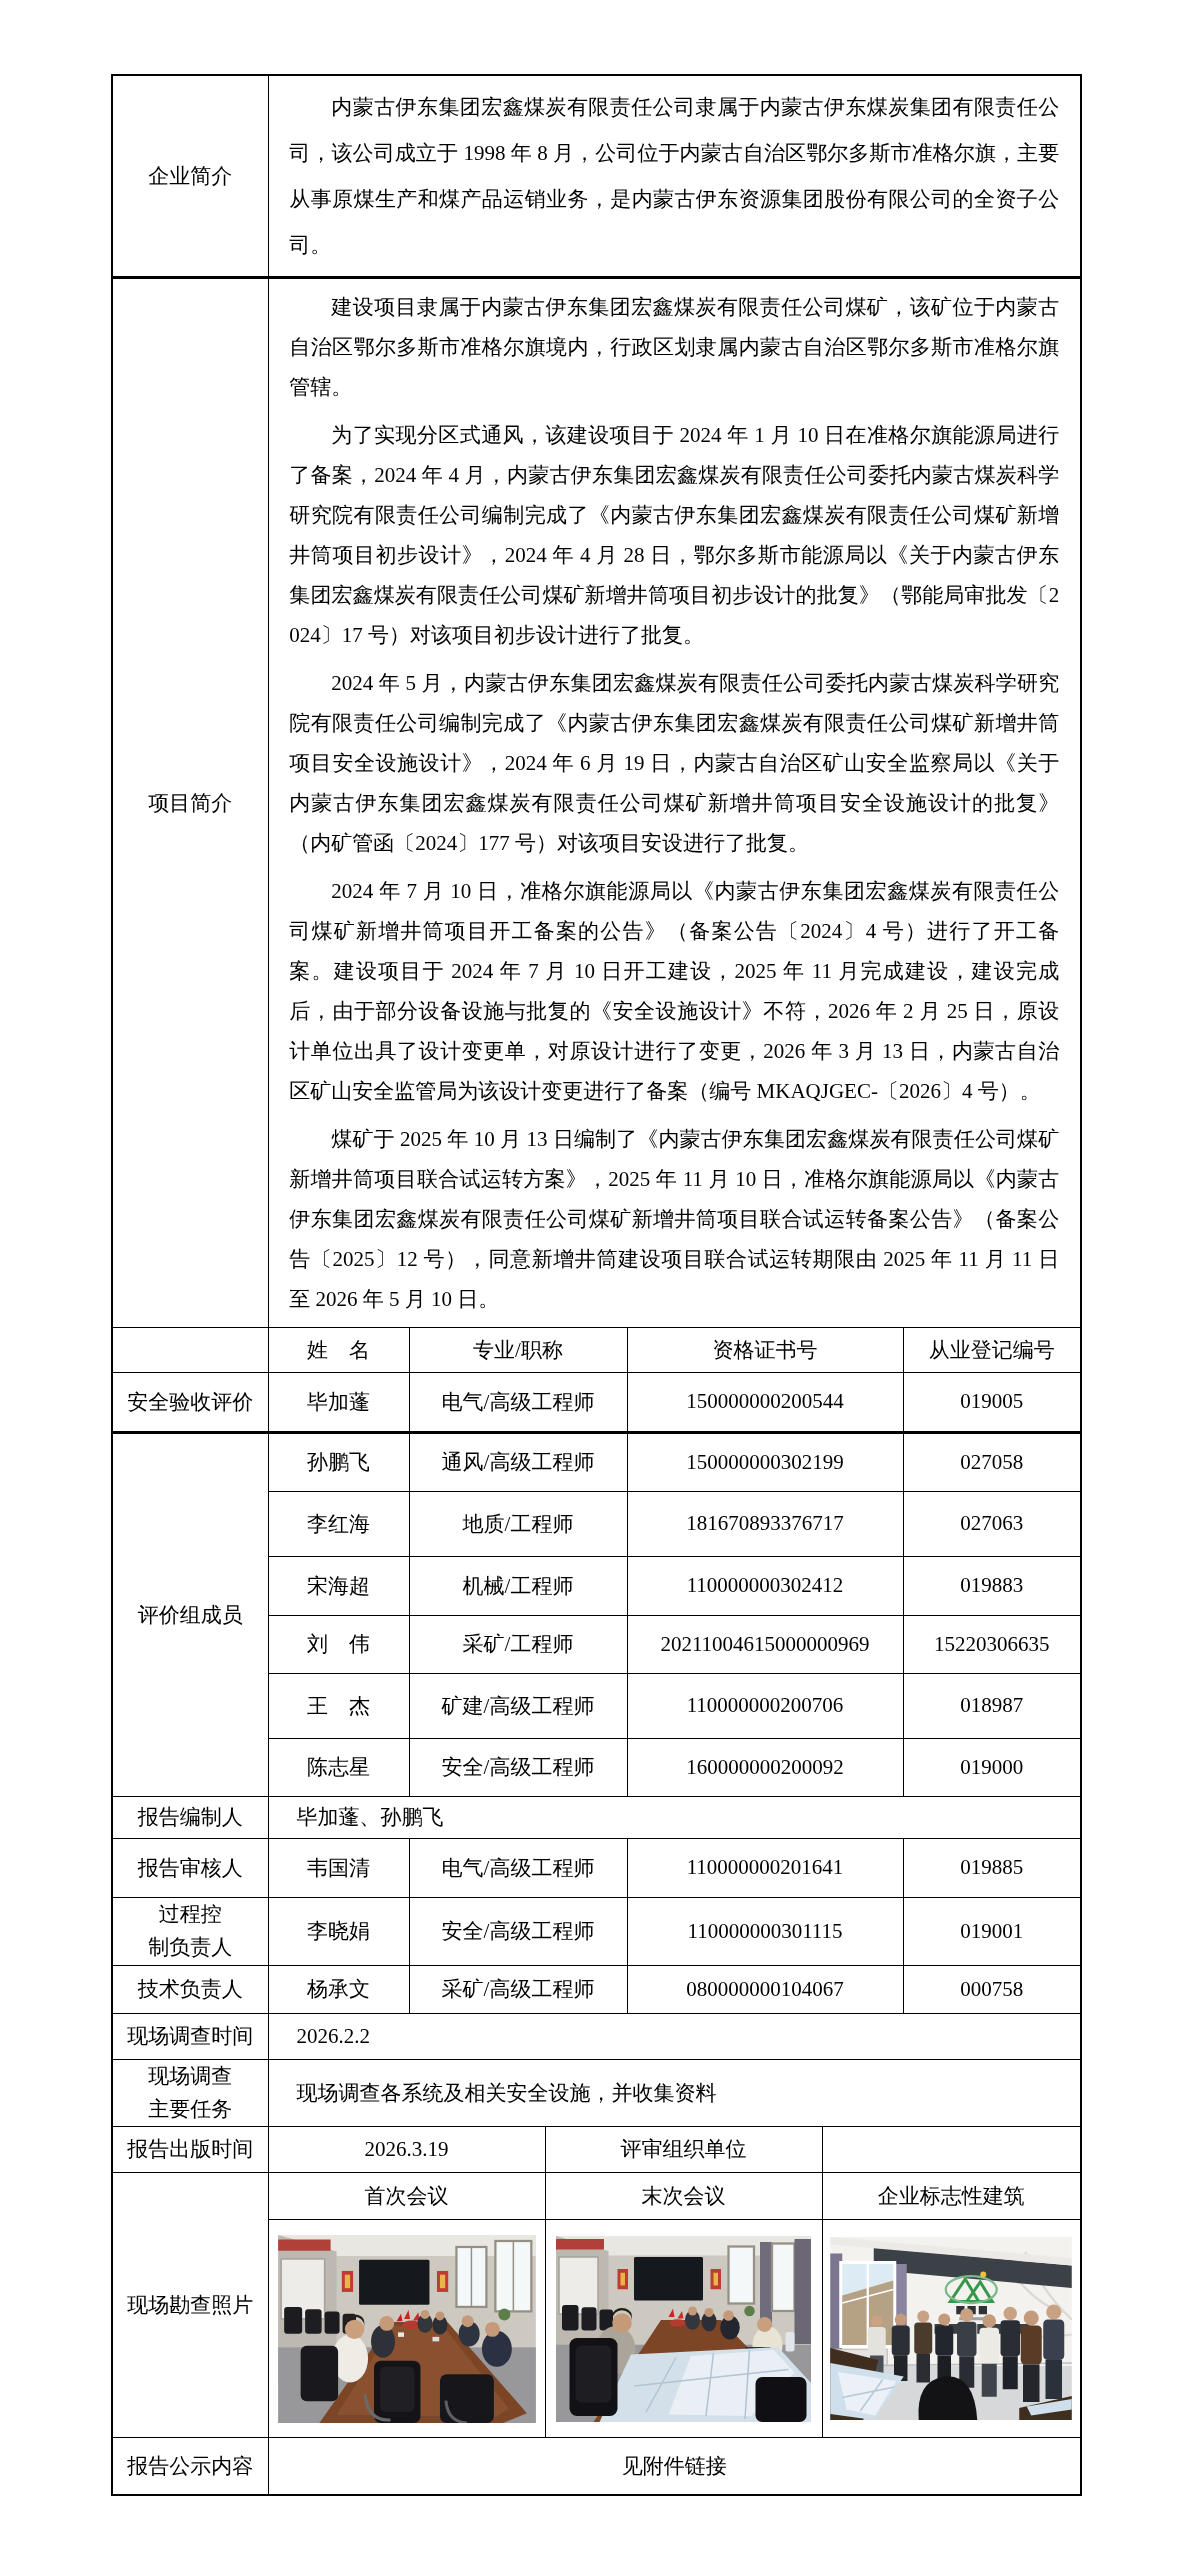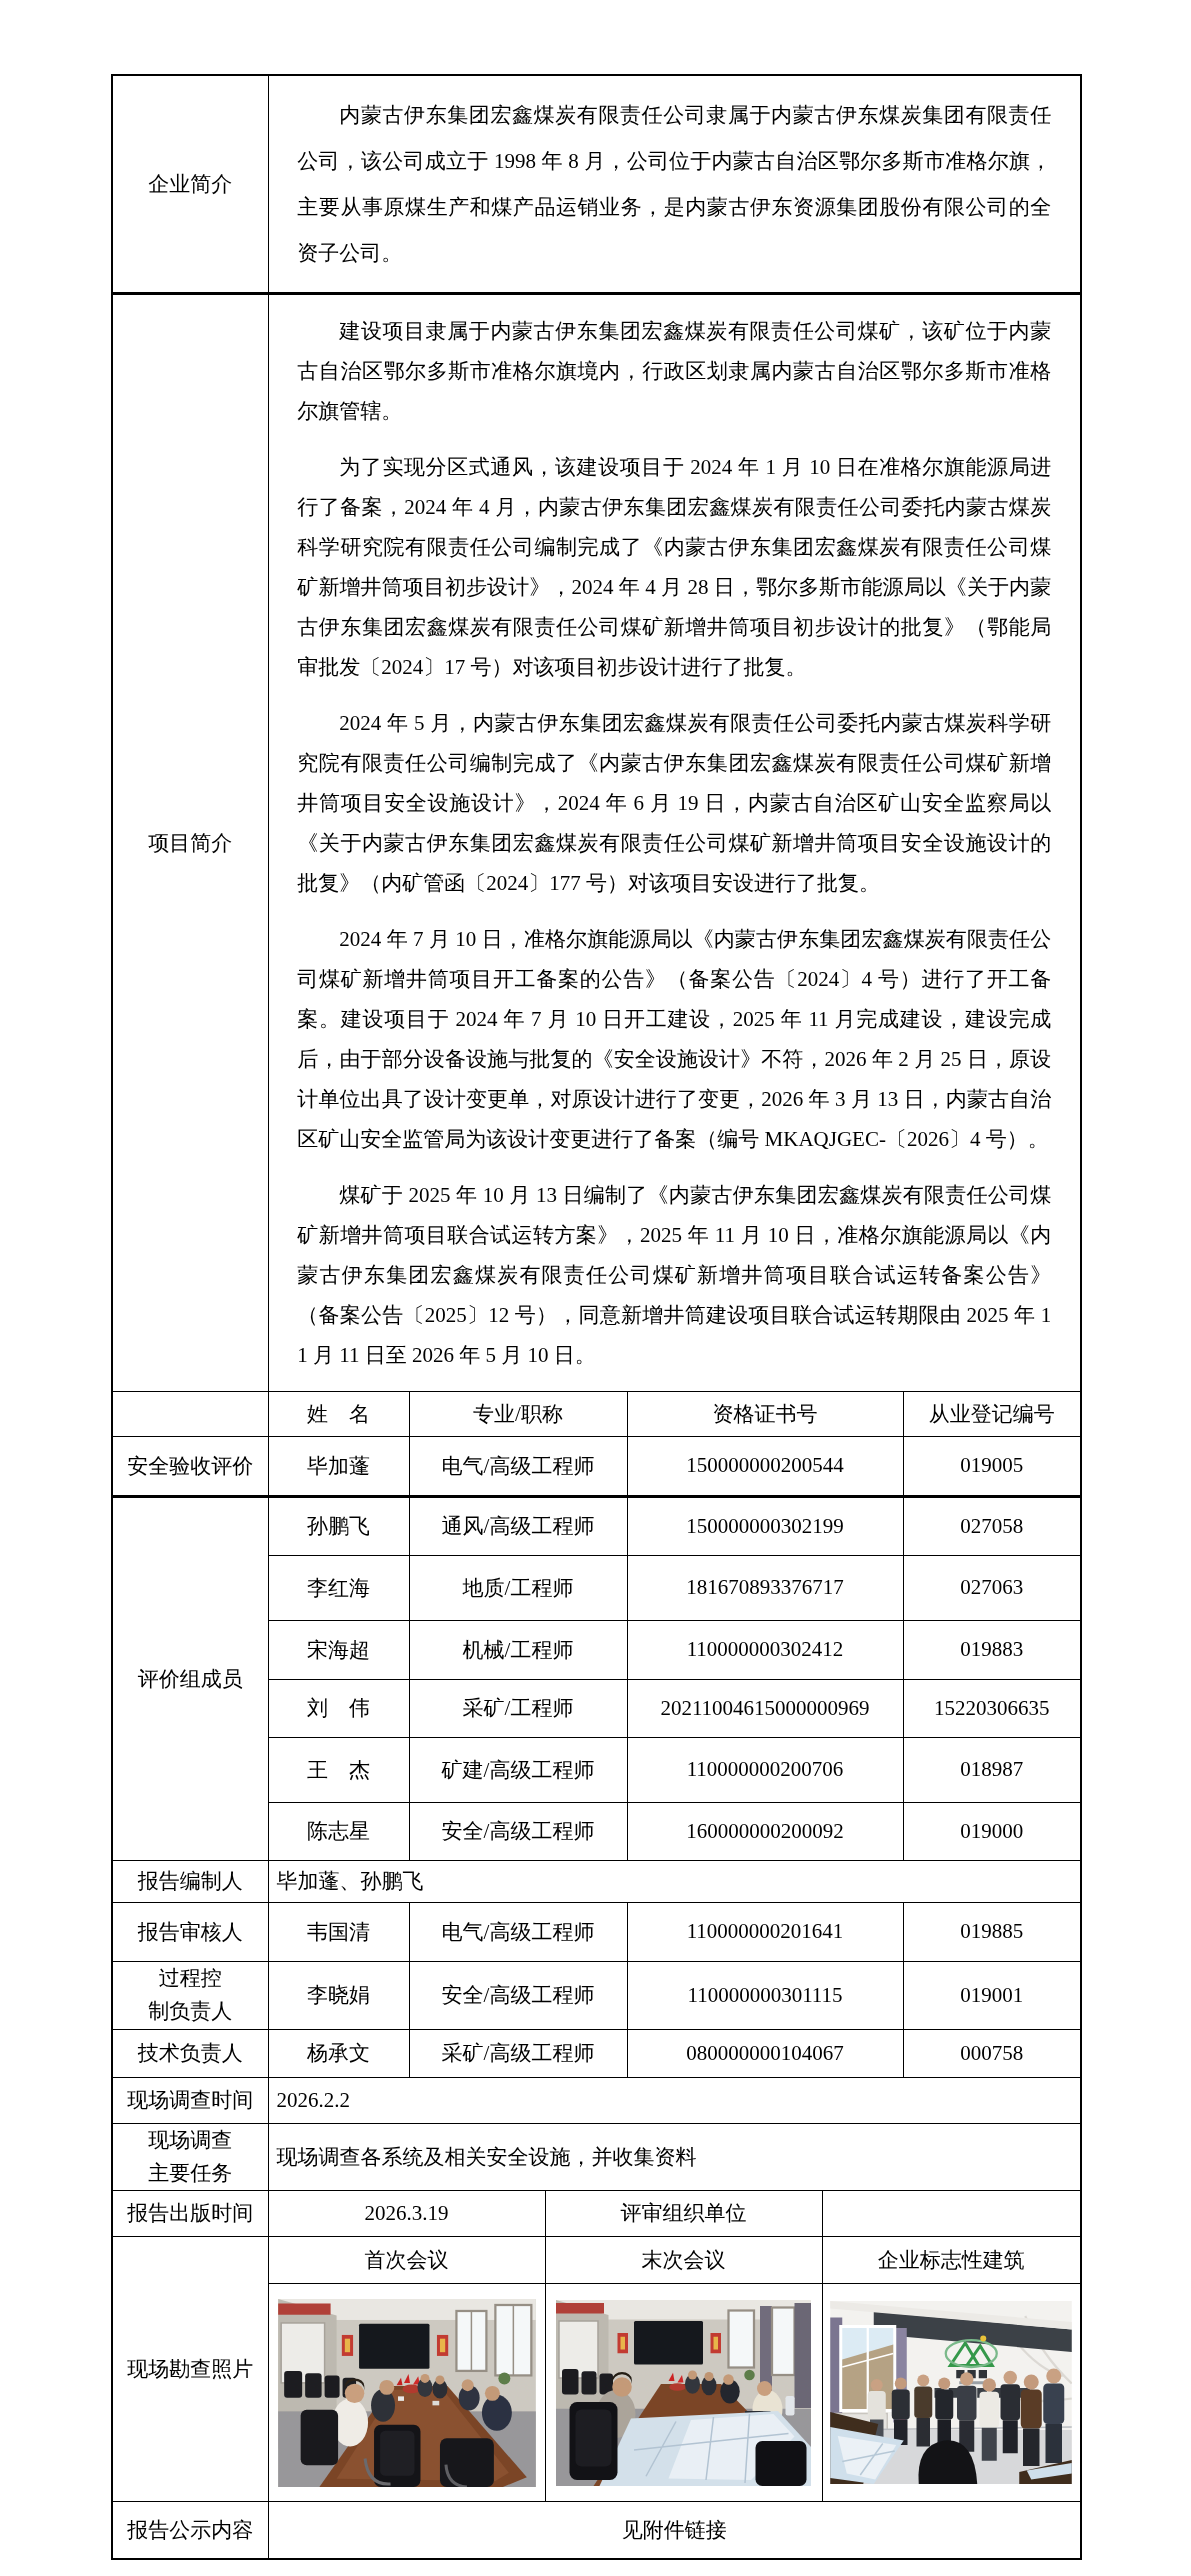--- a/index.html
+++ b/index.html
@@ -6,23 +6,23 @@
   body{width:1191px;min-height:2576px;font-family:"Liberation Serif","DejaVu Serif",serif;color:#000;}
   .doc{margin:74px 0 0 111px;width:971px;border:2.3px solid #000;box-sizing:border-box;background:#fff;}
   table.t{border-collapse:collapse;table-layout:fixed;width:100%;}
   .t td{border-right:1.5px solid #000;border-bottom:1.5px solid #000;vertical-align:middle;
         text-align:center;font-size:21px;padding:0;overflow:hidden;word-break:break-all;}
   .t td:last-child{border-right:none;}
   .t tr.thick>td{border-bottom-width:3px;}
   table.last tr:last-child>td{border-bottom:none;}
   .pre{white-space:pre-line;}
   .lh44{line-height:33px;}
-  td.left{text-align:left;padding-left:8px;}
+  td.left{text-align:left;padding-left:28px;}
   td.prose{text-align:justify;padding:0 12.8px;}
-  .prose p{margin:16px;text-indent:42px;text-align:justify;}
+  .prose p{margin:8px;text-indent:42px;text-align:justify;}
   .company p{line-height:46px;}
   .project p{line-height:40px;}
   
   .h99{height:74px}.h83{height:62px}.h186{height:140px}.h1282{height:962px}
   .h59{height:44px}.h80{height:60px}.h78{height:59px}.h76{height:65px}.h77{height:58px}
   .h56{height:42px}.h90{height:68px}.h64{height:48px}.h63{height:47px}.h61{height:46px}
   .h86{height:65px}.h60{height:45px}.h290{height:218px}.h74{height:56px}
   .ph{display:flex;align-items:center;justify-content:center;height:100%;}
   .ph svg{display:block;}
 </style>

